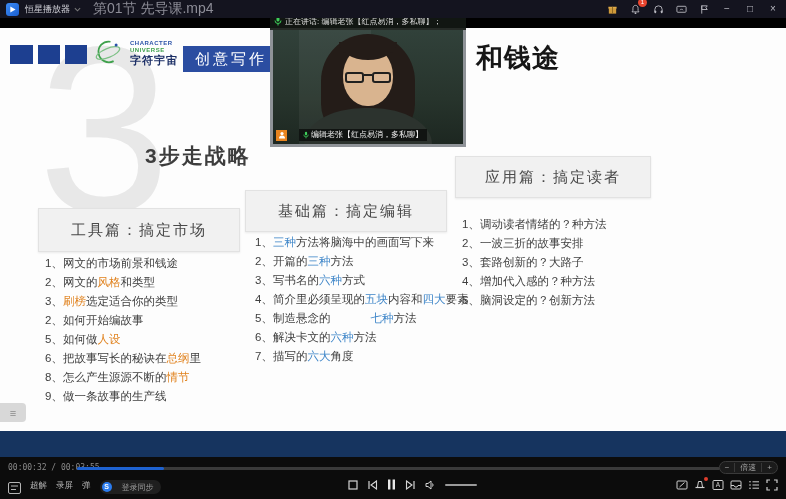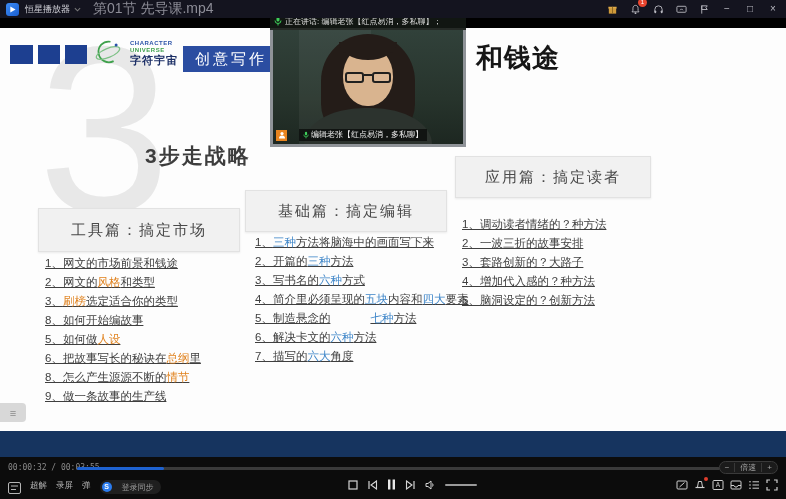--- a/index.html
+++ b/index.html
@@ -34,21 +34,21 @@
   .course-tag{position:absolute;left:183px;top:18px;width:96px;height:26px;background:#2b4da1;color:#fff;
     font-size:15px;display:flex;align-items:center;justify-content:center;letter-spacing:3px;}
   .big-title{position:absolute;left:476px;top:12px;font-size:27px;color:#161616;font-weight:600;letter-spacing:1px;}
   .strategy{position:absolute;left:145px;top:114px;font-size:21px;color:#3d3d3d;font-weight:600;letter-spacing:2px;}
   .colbox{position:absolute;background:#f1f1f1;border:1px solid #e2e2e2;box-shadow:0 1px 2px rgba(0,0,0,.08);
     display:flex;align-items:center;justify-content:center;font-size:15px;color:#4a4a4a;letter-spacing:2px;}
   .box-tool{left:38px;top:180px;width:202px;height:44px;}
   .box-basic{left:245px;top:162px;width:202px;height:42px;}
   .box-app{left:455px;top:128px;width:196px;height:42px;}
   ul.collist{position:absolute;margin:0;padding:0;list-style:none;font-size:11.5px;color:#3f3f3f;}
-  ul.collist li{height:19px;line-height:19px;white-space:nowrap;text-decoration:underline;}
+  ul.collist li{height:19px;line-height:19px;white-space:nowrap;}
   .list-tool{left:45px;top:226px;}
   .list-basic{left:255px;top:205px;}
   .list-app{left:462px;top:187px;}
   .drawer-handle{position:absolute;left:0;top:375px;width:26px;height:19px;background:#d8d8d8;
     border-radius:0 4px 4px 0;display:flex;align-items:center;justify-content:center;color:#8a8a8a;
     font-size:11px;cursor:pointer;}
   .navy-strip{position:absolute;left:0;top:431px;width:786px;height:26px;background:#16345f;}
 
   
   .webcam{position:absolute;left:270px;top:16px;width:196px;z-index:40;}
@@ -178,21 +178,21 @@
     <div class="strategy">3步走战略</div>
 
     <div class="colbox box-tool">工具篇：搞定市场</div>
     <div class="colbox box-app">应用篇：搞定读者</div>
     <div class="colbox box-basic">基础篇：搞定编辑</div>
 
     <ul class="collist list-tool">
         <li><span class="hl">1、网文的市场前景和钱途</span></li>
         <li><span class="hl">2、网文的</span><span class="hl" style="color: rgb(224, 130, 30);">风格</span><span class="hl">和类型</span></li>
         <li><span class="hl">3、</span><span class="hl" style="color: rgb(224, 130, 30);">刷榜</span><span class="hl">选定适合你的类型</span></li>
-        <li><span class="hl">8、如何开始编故事</span></li>
+        <li><span class="hl">2、如何开始编故事</span></li>
         <li><span class="hl">5、如何做</span><span class="hl" style="color: rgb(224, 130, 30);">人设</span></li>
         <li><span class="hl">6、把故事写长的秘诀在</span><span class="hl" style="color: rgb(224, 130, 30);">总纲</span><span class="hl">里</span></li>
         <li><span class="hl">8、怎么产生源源不断的</span><span class="hl" style="color: rgb(224, 130, 30);">情节</span></li>
         <li><span class="hl">9、做一条故事的生产线</span></li>
       </ul>
     <ul class="collist list-basic">
         <li><span class="hl">1、</span><span class="hl" style="color: rgb(61, 133, 200);">三种</span><span class="hl">方法将脑海中的画面写下来</span></li>
         <li><span class="hl">2、开篇的</span><span class="hl" style="color: rgb(61, 133, 200);">三种</span><span class="hl">方法</span></li>
         <li><span class="hl">3、写书名的</span><span class="hl" style="color: rgb(61, 133, 200);">六种</span><span class="hl">方式</span></li>
         <li><span class="hl">4、简介里必须呈现的</span><span class="hl" style="color: rgb(61, 133, 200);">五块</span><span class="hl">内容和</span><span class="hl" style="color: rgb(61, 133, 200);">四大</span><span class="hl">要素</span></li>

